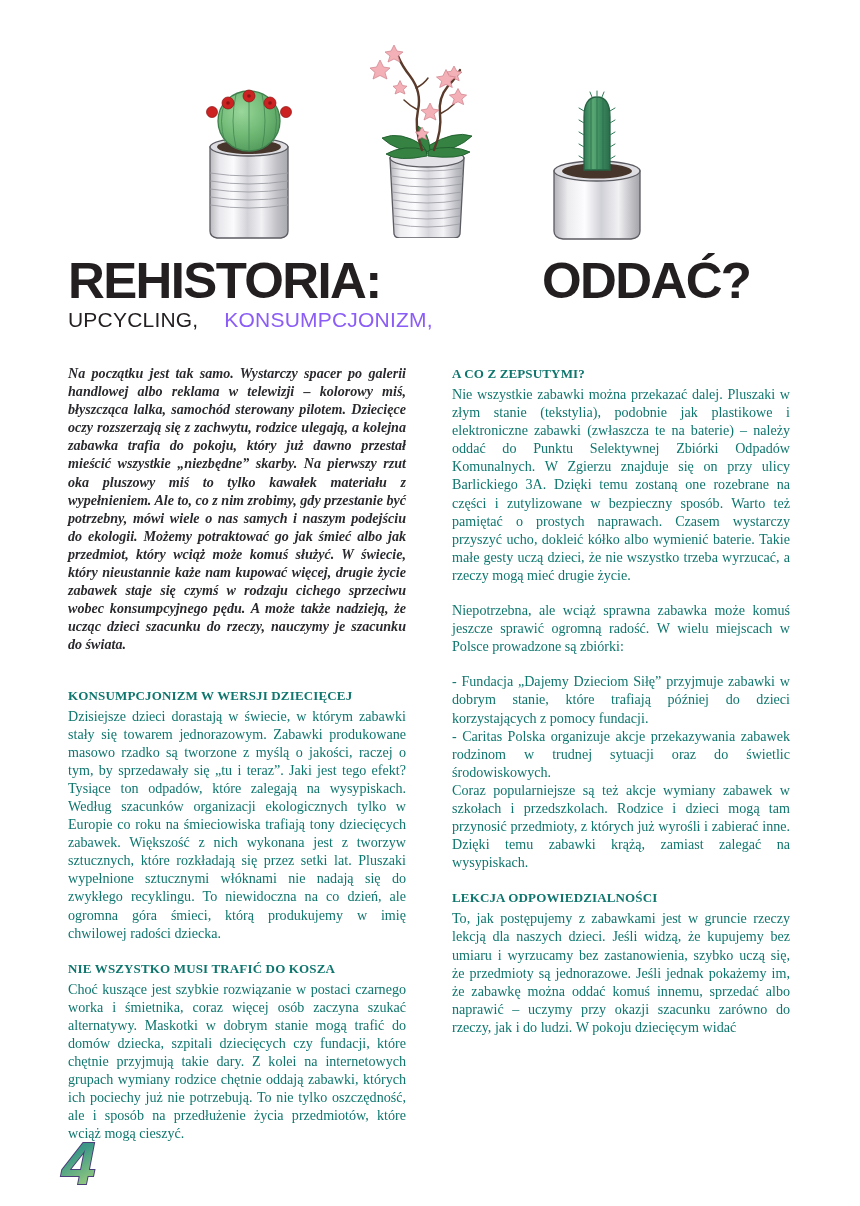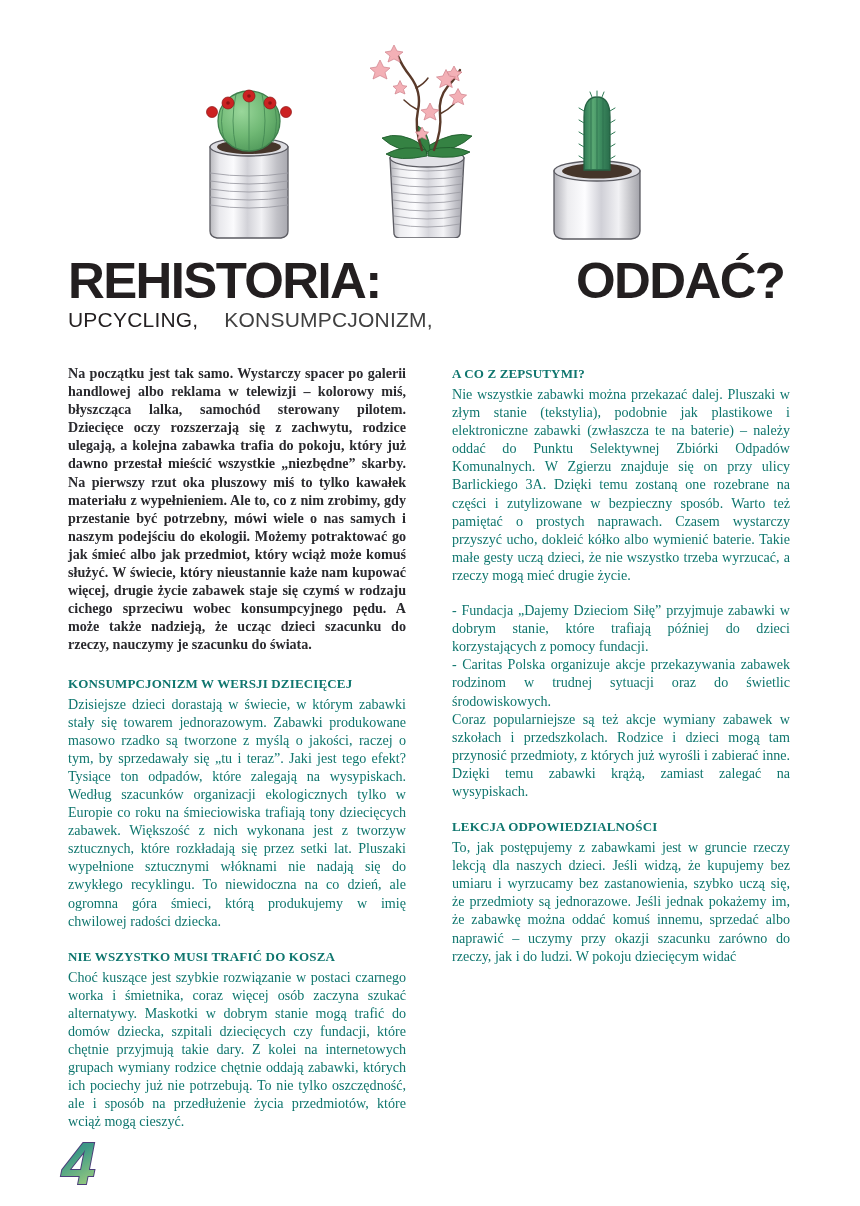--- a/index.html
+++ b/index.html
@@ -41,21 +41,21 @@
     position: absolute;
     left: 0;
     top: 258px;
     width: 860px;
     height: 90px;
   }
   .head-col {
     position: absolute;
   }
   .head-left  { left: 68px; top: 0; }
-  .head-right { left: 542px; top: 0; margin-left: 34px; }
+  .head-right { left: 542px; top: 0; }
 
   .head-main {
     font-family: "Liberation Sans", sans-serif;
     font-weight: 700;
     font-size: 50px;
     letter-spacing: -1.6px;
     color: #231f20;
     line-height: 0.92;
     white-space: nowrap;
     transform: scaleX(1.02);
@@ -63,21 +63,21 @@
   }
   .head-sub {
     font-family: "Liberation Sans", sans-serif;
     font-weight: 400;
     font-size: 21px;
     letter-spacing: 0.2px;
     color: #231f20;
     margin-top: 4px;
     white-space: nowrap;
   }
-  .head-sub .accent { color: #404040; }
+  .head-sub .accent { color: #8b5cf6; }
   .head-sub .gap { display: inline-block; width: 26px; }
 
   
   .cols {
     position: absolute;
     left: 0;
     top: 364px;
     width: 860px;
     height: 830px;
   }
@@ -95,21 +95,22 @@
     font-size: 14.1px;
     line-height: 18.1px;
     color: #0f766e;
     text-align: justify;
     text-justify: inter-word;
     hyphens: manual;
   }
   p.body.lead {
     font-weight: 700;
     color: #2a2a2e;
-    margin-bottom: 20px;
+    margin-bottom: 32px;
+    font-style: italic;
   }
   p.body.tight { margin-bottom: 0; }
   p.body.spaced { margin-bottom: 17px; }
 
   h2.sec {
     margin: 4px 0 2px 0;
     font-family: "Liberation Serif", serif;
     font-weight: 700;
     font-size: 13px;
     line-height: 19px;
@@ -341,20 +342,21 @@
 
       <h2 class="sec">NIE WSZYSTKO MUSI TRAFIĆ DO KOSZA</h2>
       <p class="body">Choć kuszące jest szybkie rozwiązanie w postaci czarnego worka i śmietnika, coraz więcej osób zaczyna szukać alternatywy. Maskotki w dobrym stanie mogą trafić do domów dziecka, szpitali dziecięcych czy fundacji, które chętnie przyjmują takie dary. Z kolei na internetowych grupach wymiany rodzice chętnie oddają zabawki, których ich pociechy już nie potrzebują. To nie tylko oszczędność, ale i sposób na przedłużenie życia przedmiotów, które wciąż mogą cieszyć.</p>
     </div>
 
     <div class="col col-right">
 
       <h2 class="sec first">A CO Z ZEPSUTYMI?</h2>
       <p class="body spaced">Nie wszystkie zabawki można przekazać dalej. Pluszaki w złym stanie (tekstylia), podobnie jak plastikowe i elektroniczne zabawki (zwłaszcza te na baterie) – należy oddać do Punktu Selektywnej Zbiórki Odpadów Komunalnych. W Zgierzu znajduje się on przy ulicy Barlickiego 3A. Dzięki temu zostaną one rozebrane na części i zutylizowane w bezpieczny sposób. Warto też pamiętać o prostych naprawach. Czasem wystarczy przyszyć ucho, dokleić kółko albo wymienić baterie. Takie małe gesty uczą dzieci, że nie wszystko trzeba wyrzucać, a rzeczy mogą mieć drugie życie.</p>
 
+      <p class="body spaced">Niepotrzebna, ale wciąż sprawna zabawka może komuś jeszcze sprawić ogromną radość. W wielu miejscach w Polsce prowadzone są zbiórki:</p>
       <p class="body tight">- Fundacja „Dajemy Dzieciom Siłę” przyjmuje zabawki w dobrym stanie, które trafiają później do dzieci korzystających z pomocy fundacji.</p>
       <p class="body tight">- Caritas Polska organizuje akcje przekazywania zabawek rodzinom w trudnej sytuacji oraz do świetlic środowiskowych.</p>
       <p class="body spaced">Coraz popularniejsze są też akcje wymiany zabawek w szkołach i przedszkolach. Rodzice i dzieci mogą tam przynosić przedmioty, z których już wyrośli i zabierać inne. Dzięki temu zabawki krążą, zamiast zalegać na wysypiskach.</p>
 
       <h2 class="sec">LEKCJA ODPOWIEDZIALNOŚCI</h2>
       <p class="body">To, jak postępujemy z zabawkami jest w gruncie rzeczy lekcją dla naszych dzieci. Jeśli widzą, że kupujemy bez umiaru i wyrzucamy bez zastanowienia, szybko uczą się, że przedmioty są jednorazowe. Jeśli jednak pokażemy im, że zabawkę można oddać komuś innemu, sprzedać albo naprawić – uczymy przy okazji szacunku zarówno do rzeczy, jak i do ludzi. W pokoju dziecięcym widać</p>
     </div>
   </div>
 
   <div class="pagenum">

